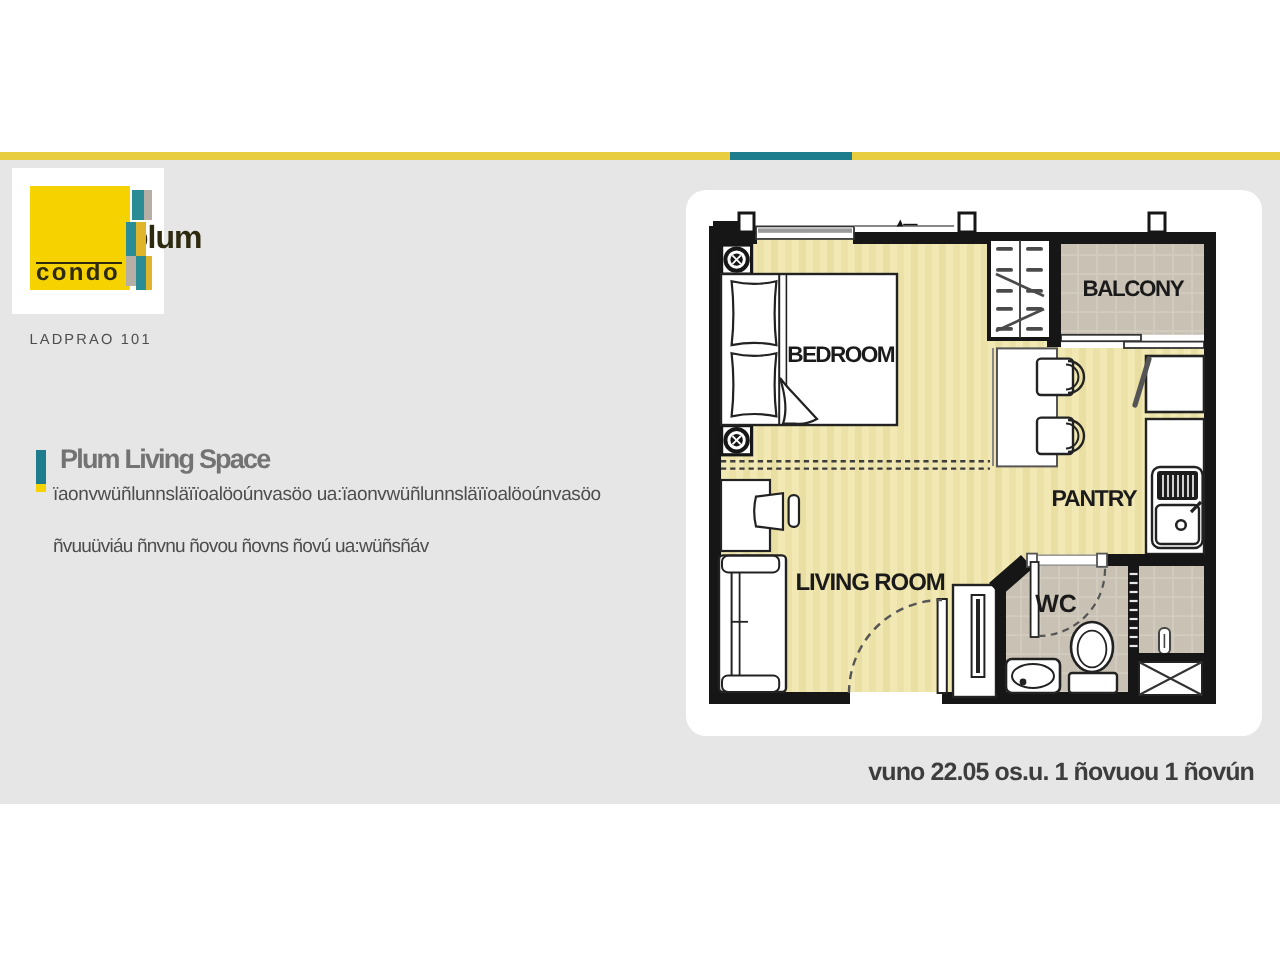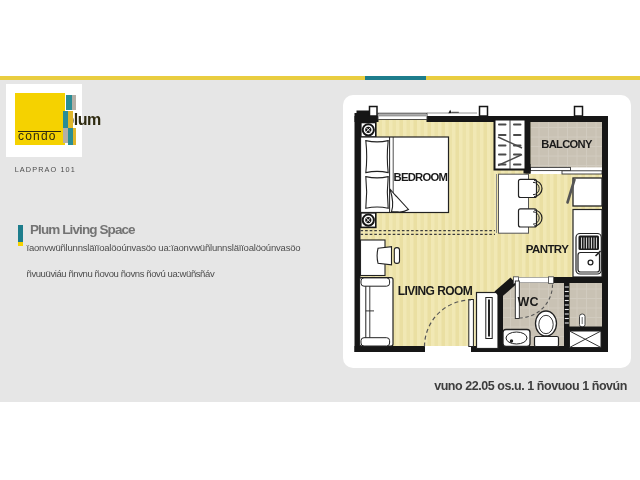--- a/index.html
+++ b/index.html
@@ -17,21 +17,21 @@
 <div class="abs" style="left:365px;top:76px;width:61px;height:4px;background:#1d7d8c;"></div>
 
 <div class="abs" style="left:6px;top:84px;width:76px;height:73px;background:#ffffff;"></div>
 
 <div class="abs" style="left:15px;top:93px;width:50px;height:52px;background:#f5d200;"></div>
 
 <div class="abs" style="left:17.5px;top:111.1px;width:47px;height:18px;font-weight:bold;font-size:16px;letter-spacing:-0.5px;color:#2e2a10;line-height:18px;padding-left:47px;">plum</div>
 
 <div class="abs" style="left:18px;top:131.3px;width:43px;height:1.2px;background:#2e2a10;"></div>
 
-<div class="abs" style="left:18px;top:130.1px;width:46px;height:12px;font-weight:normal;font-size:12px;letter-spacing:1.2px;color:#2e2a10;line-height:12px;">condo</div>
+<div class="abs" style="left:18px;top:130.1px;width:46px;height:12px;font-weight:bold;font-size:12px;letter-spacing:1.2px;color:#2e2a10;line-height:12px;">condo</div>
 
 <div class="abs" style="left:66px;top:95px;width:5.5px;height:15px;background:#2a8d95;"></div>
 
 <div class="abs" style="left:71.5px;top:95px;width:4px;height:14.5px;background:#b5afa6;"></div>
 
 <div class="abs" style="left:63px;top:111px;width:5px;height:17px;background:#2a8d95;"></div>
 
 <div class="abs" style="left:68px;top:111px;width:4.5px;height:17px;background:#dfb62b;"></div>
 
 <div class="abs" style="left:63px;top:128px;width:5px;height:14.5px;background:#b5afa6;"></div>

